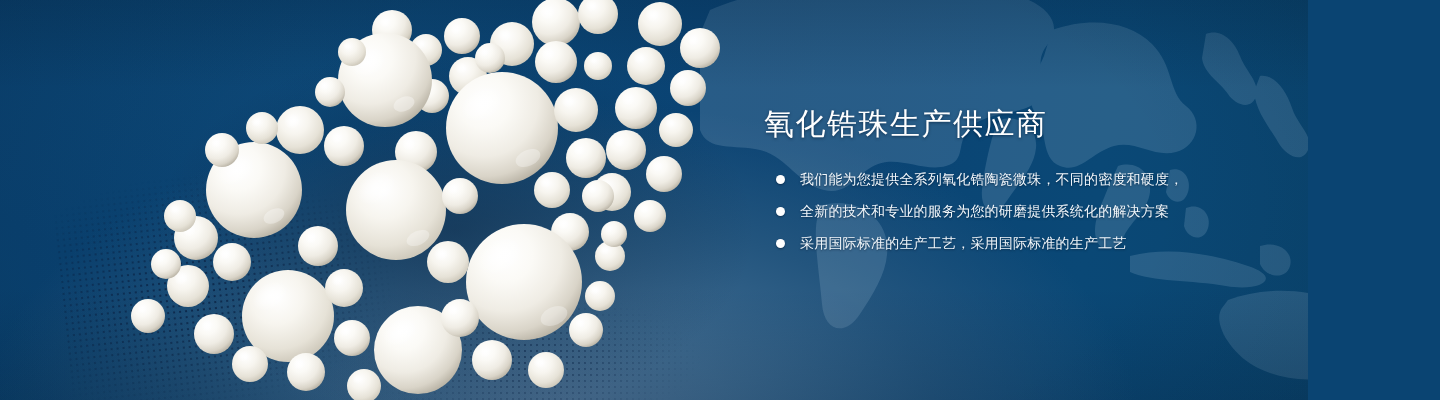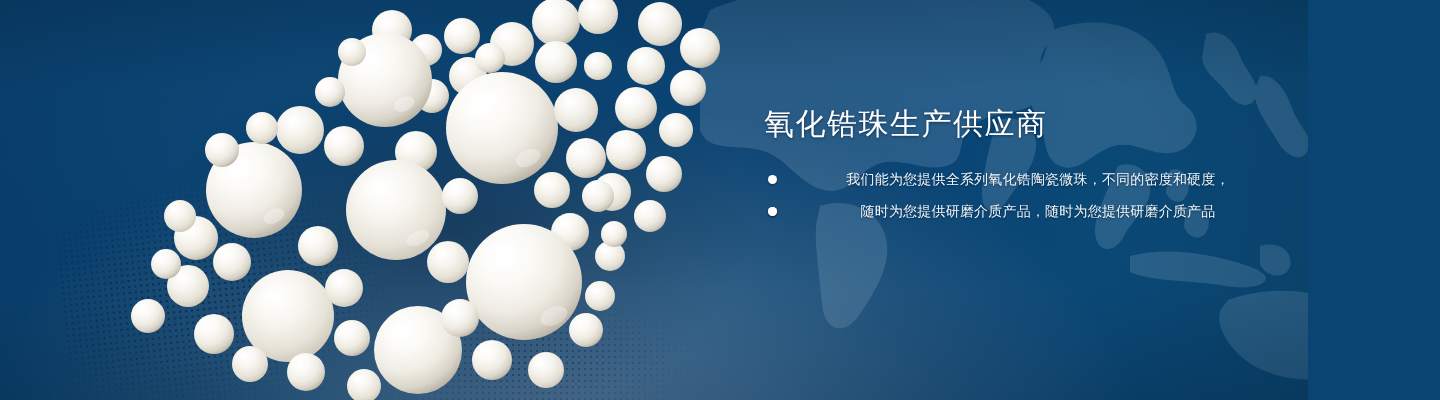--- a/index.html
+++ b/index.html
@@ -59,21 +59,21 @@
   .copy{
     position:absolute;left:764px;top:106px;width:520px;
     color:#ffffff;
   }
   .headline{
     font-size:30px;line-height:1.18;font-weight:400;letter-spacing:1.5px;
     color:#ffffff;
     text-shadow:0 1px 3px rgba(0,18,40,.55);
     margin:0 0 26px 0;white-space:nowrap;
   }
-  .bullets{list-style:none;margin:0;padding:0;text-align:center;}
+  .bullets{list-style:none;margin:8px;padding:0;}
   .bullet{
     position:relative;
     padding-left:28px;
     margin-bottom:7px;
     font-size:14px;line-height:25px;
     color:#f2f7fb;
     text-shadow:0 1px 2px rgba(0,16,36,.5);
     letter-spacing:.2px;
   }
   .bullet .dot{
@@ -322,21 +322,22 @@
   <div class="copy">
     <h1 class="headline">氧化锆珠生产供应商</h1>
 
     <ul class="bullets">
       <li class="bullet">
         <span class="dot"></span>
         <span>我们能为您提供全系列氧化锆陶瓷微珠，不同的密度和硬度，</span>
       </li>
       <li class="bullet">
         <span class="dot"></span>
+        <span>全新的技术和专业的服务为您的研磨提供系统化的解决方案</span>
       </li>
       <li class="bullet">
         <span class="dot"></span>
-        <span>随时为您提供研磨介质产品，随时为您提供研磨介质产品</span>
+        <span>采用国际标准的生产工艺，采用国际标准的生产工艺</span>
       </li>
     </ul>
   </div>
 
 </div>
 
 </body></html>

